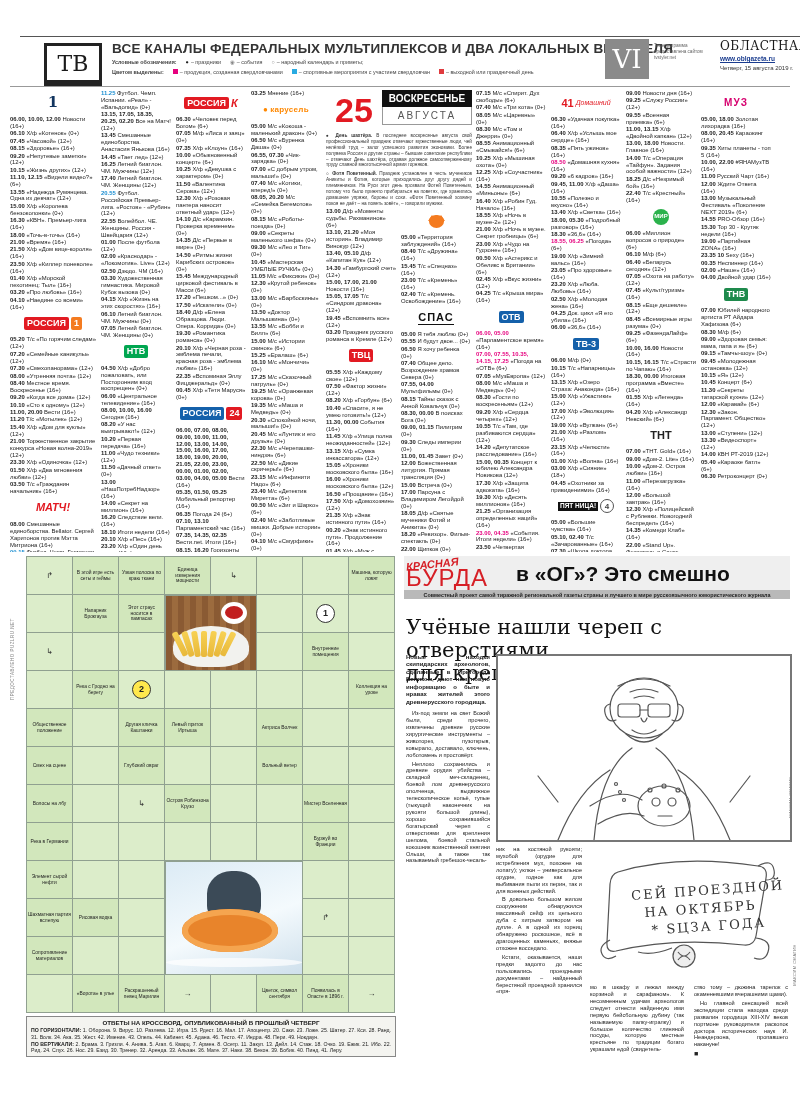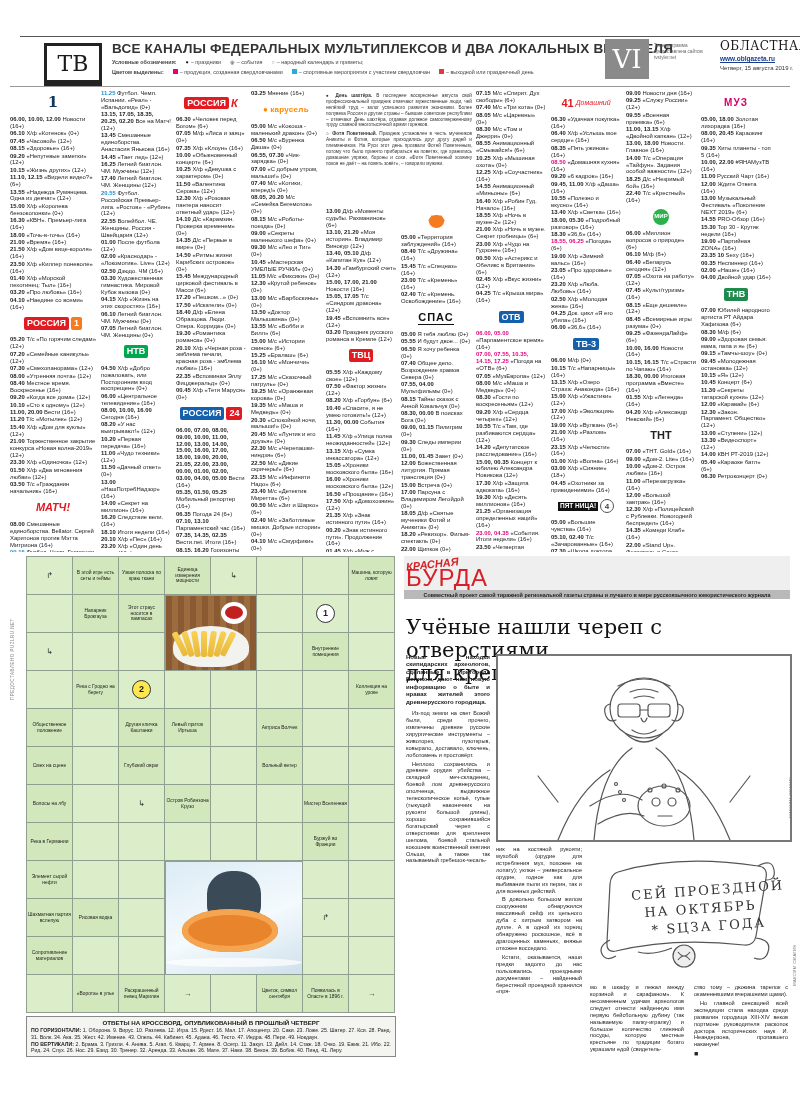--- a/index.html
+++ b/index.html
@@ -125,20 +125,27 @@
   <div id="vi-box">VI</div>
   <div id="tvstyler">Телепрограмма предоставлена сайтом tvstyler.net</div>
   <div id="paper">ОБЛАСТНАЯ ГАЗЕТА</div>
   <div id="paper-url">www.oblgazeta.ru</div>
   <div id="paper-date">Четверг, 15 августа 2019 г.</div>
 </div>
 <div id="head-rule2"></div>
 
 <div id="tv">
   <div id="daybox">
+    <div id="day-head">
+      <div id="day-num">25</div>
+      <div id="day-right">
+        <div id="day-week">ВОСКРЕСЕНЬЕ</div>
+        <div id="day-month">АВГУСТА</div>
+      </div>
+    </div>
     <div id="day-notes">
         <div class="day-note"><b>● День шахтёра. </b>В последнее воскресенье августа свой профессиональный праздник отмечают мужественные люди, чей нелёгкий труд – залог успешного развития экономики. Более полувека Россия и другие страны – бывшие советские республики – отмечают День шахтёра, отдавая должное самоотверженному труду славной многотысячной армии горняков.</div>
         <div class="day-note"><b>○ Фотя Поветенный. </b>Праздник установлен в честь мучеников Аникиты и Фотия, которые приходились друг другу дядей и племянником. На Руси этот день прозвали Фотей Поветенным, потому что было принято прибираться на поветях, где хранились домашние упряжи, бороны и сохи. «Фотя Поветенный хозяину покоя не даёт – на поветь зовёт», – говорили мужики.</div>
       </div>
   </div>
 <div class="tvcol w1">
       <div class="logo" title="Первый канал">
         <span class="lg-one">1</span>
       </div>
       <div class="it"><b>06.00, 10.00, 12.00 </b>Новости (16+)</div>
@@ -634,20 +641,21 @@
 <div id="cw-answers">
   <div id="cw-ans-title">ОТВЕТЫ НА КРОССВОРД, ОПУБЛИКОВАННЫЙ В ПРОШЛЫЙ ЧЕТВЕРГ</div>
   <div class="cw-ans-line"><b>ПО ГОРИЗОНТАЛИ:</b> <span>1. Оборона. 9. Вирус. 10. Разлева. 12. Игра. 15. Рдест. 16. Мал. 17. Апоцентр. 20. Саки. 23. Ложе. 25. Шатер. 27. Кси. 28. Ранд. 31. Волк. 34. Ака. 35. Жест. 42. Имение. 43. Опель. 44. Кабинет. 45. Адана. 46. Тесто. 47. Индра. 48. Пери. 49. Нокдаун.</span></div>
   <div class="cw-ans-line"><b>ПО ВЕРТИКАЛИ:</b> <span>2. Брама. 3. Гризли. 4. Анива. 5. Агап. 6. Кварц. 7. Армен. 8. Осетр. 11. Закуп. 13. Дейл. 14. Стаж. 18. Очко. 19. Ежик. 21. Ибо. 22. Рид. 24. Слух. 26. Нос. 29. Езид. 30. Тренер. 32. Аренда. 33. Альзан. 36. Мате. 37. Наки. 38. Бекон. 39. Бобик. 40. Пинд. 41. Леру.</span></div>
 </div>
 
 <div id="burda">
   <div id="burda-banner">
     <div id="burda-krasnaya">КРАСНАЯ</div>
     <div id="burda-burda">БУРДА</div>
+    <div id="burda-rest">в «ОГ»? Это смешно</div>
   </div>
   <div id="burda-sub">Совместный проект самой тиражной региональной газеты страны и лучшего в мире русскоязычного юмористического журнала</div>
   <div id="art-title">
     <div>Учёные нашли череп с отверстиями</div>
     <div>для крепления шелома!</div>
   </div>
   <div id="art-leftcol">
     <div class="lede">Новые находки скипидарских археологов, сделанные в Пригороде Великом, дают нам новую информацию о быте и нравах жителей этого древнерусского городища.</div>
     <p>Из-под земли на свет Божий были, среди прочего, извлечены древние русские хирургические инструменты – животорез, пузоткрыв, ковырало, доставало, ключень, лоботомень и простовёрт.</p>
     <p>Неплохо сохранились и древние орудия убийства – складной меч-складенец, боевой лом древнерусского ополченца, выдвижное телескопическое копьё, тупые (тыкущий наконечник на рукояти большой длины), хорошо сохранившийся богатырский череп с отверстиями для крепления шелома, боевой стальной кокошник воинственной княгини Ольши, а также так называемый гребешок-чесаль-</p>

